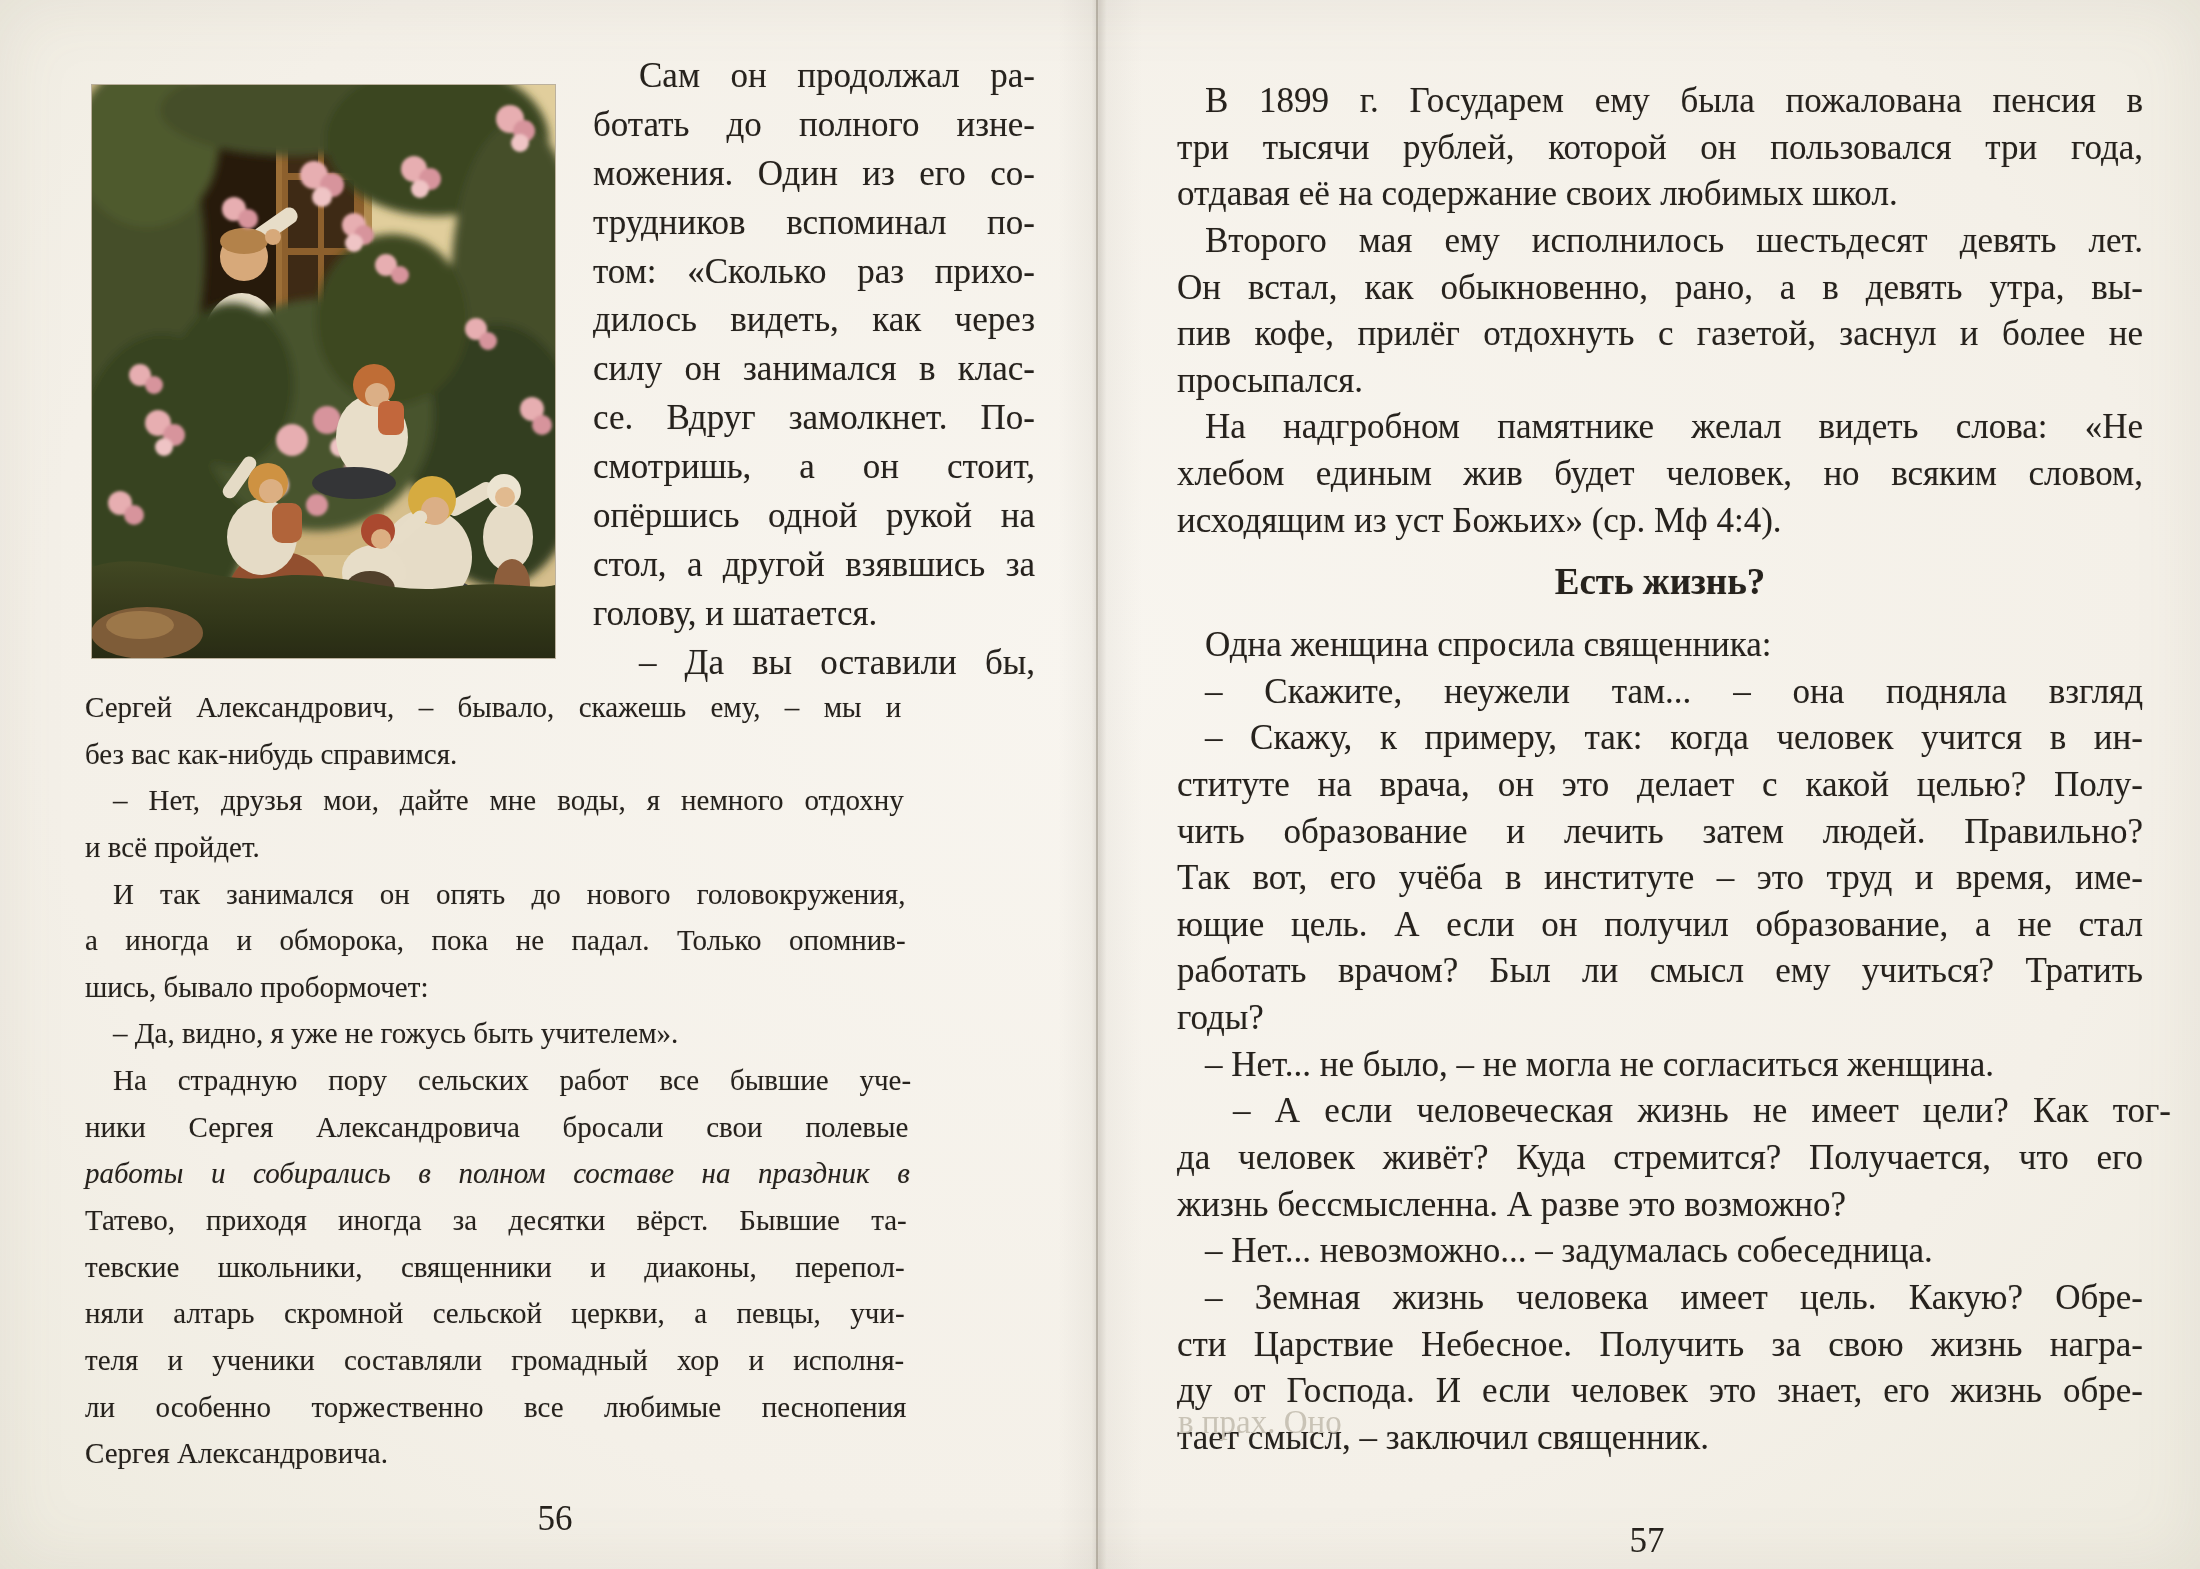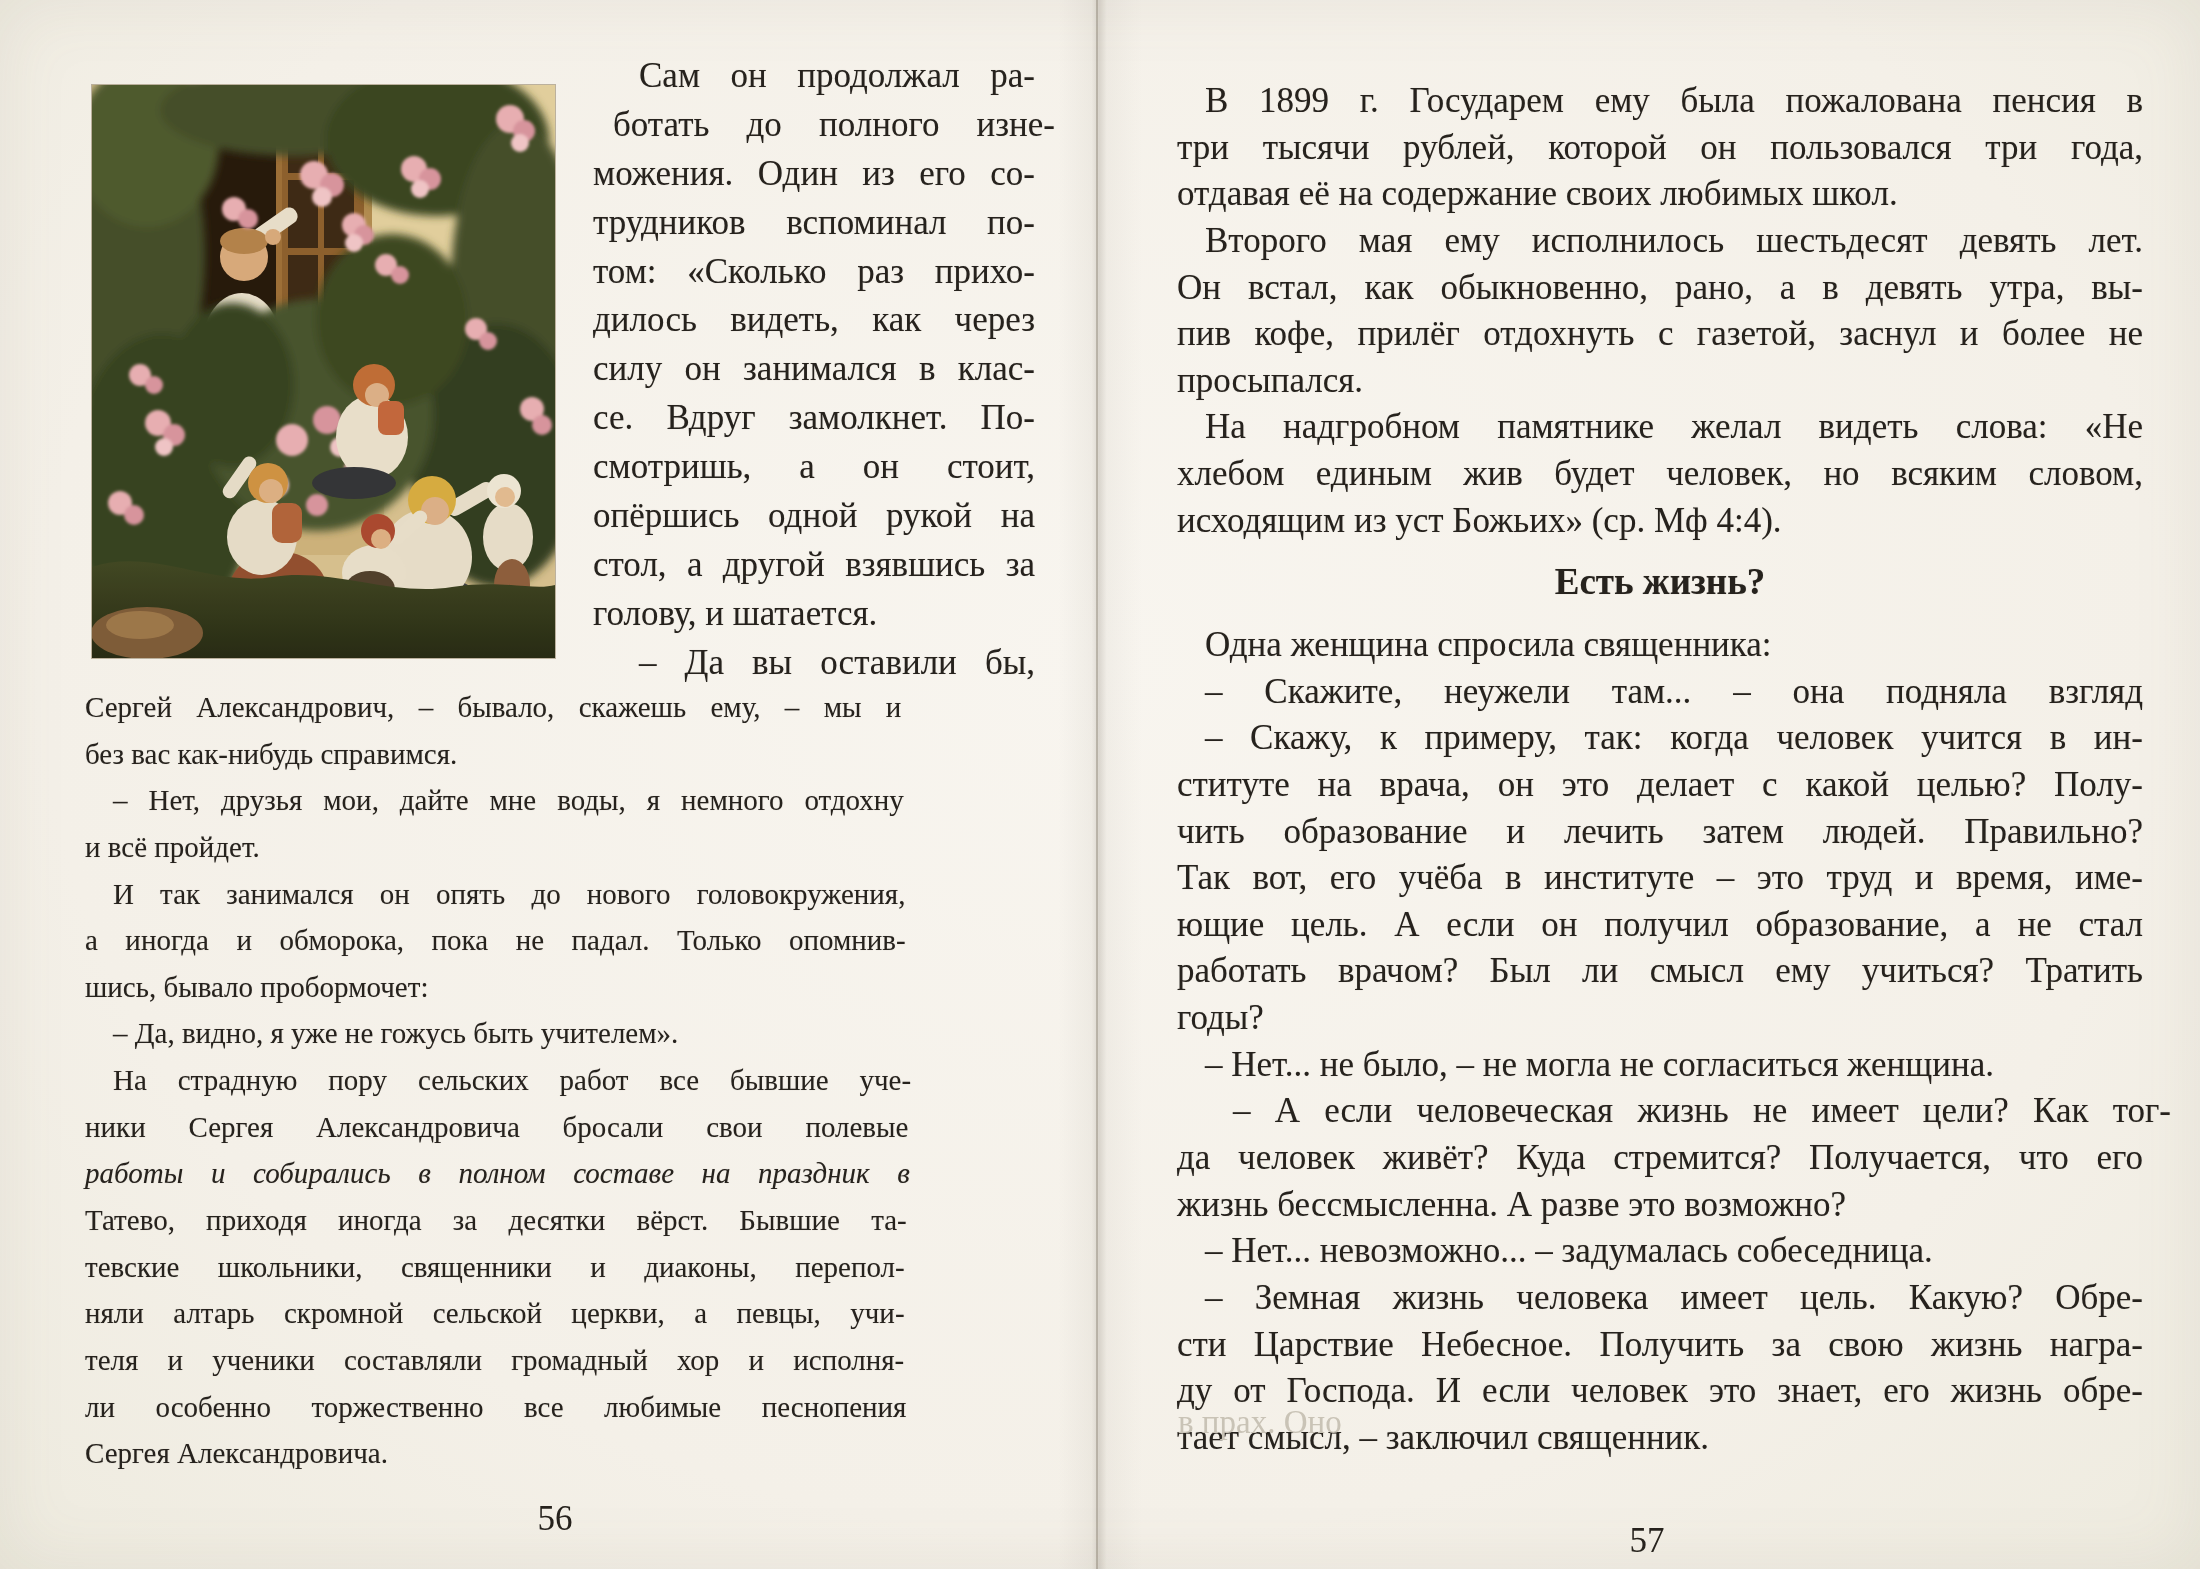--- a/index.html
+++ b/index.html
@@ -203,21 +203,21 @@
           <path d="M0,482 C60,462 120,502 180,492 C240,482 300,512 360,502 C410,494 442,506 463,500 L463,573 L0,573 Z" fill="url(#grass)"></path>
           <ellipse cx="55" cy="548" rx="56" ry="26" fill="#7a5836"></ellipse>
           <ellipse cx="48" cy="540" rx="34" ry="14" fill="#9a7448"></ellipse>
         </g>
         <rect width="463" height="573" fill="#c8a96e" opacity="0.06"></rect>
       </svg>
     </figure>
 
     <div class="textblock" id="wrapcol">
         <div class="line j ind"><span class="t" style="word-spacing: 21.7552px;">Сам он продолжал ра-</span></div>
-        <div class="line j"><span class="t" style="word-spacing: 28.349px; margin-left: 20px;">ботать до полного изне-</span></div>
+        <div class="line j"><span class="t" style="word-spacing: 28.349px;">ботать до полного изне-</span></div>
         <div class="line j"><span class="t" style="word-spacing: 15.6992px;">можения. Один из его со-</span></div>
         <div class="line j"><span class="t" style="word-spacing: 31.8438px;">трудников вспоминал по-</span></div>
         <div class="line j"><span class="t" style="word-spacing: 21.9323px;">том: «Сколько раз прихо-</span></div>
         <div class="line j"><span class="t" style="word-spacing: 24.6094px;">дилось видеть, как через</span></div>
         <div class="line j"><span class="t" style="word-spacing: 13.5352px;">силу он занимался в клас-</span></div>
         <div class="line j"><span class="t" style="word-spacing: 24.3958px;">се. Вдруг замолкнет. По-</span></div>
         <div class="line j"><span class="t" style="word-spacing: 39.2083px;">смотришь, а он стоит,</span></div>
         <div class="line j"><span class="t" style="word-spacing: 19.9271px;">опёршись одной рукой на</span></div>
         <div class="line j"><span class="t" style="word-spacing: 11.5664px;">стол, а другой взявшись за</span></div>
         <div class="line"><span class="t">голову, и шатается.</span></div>

